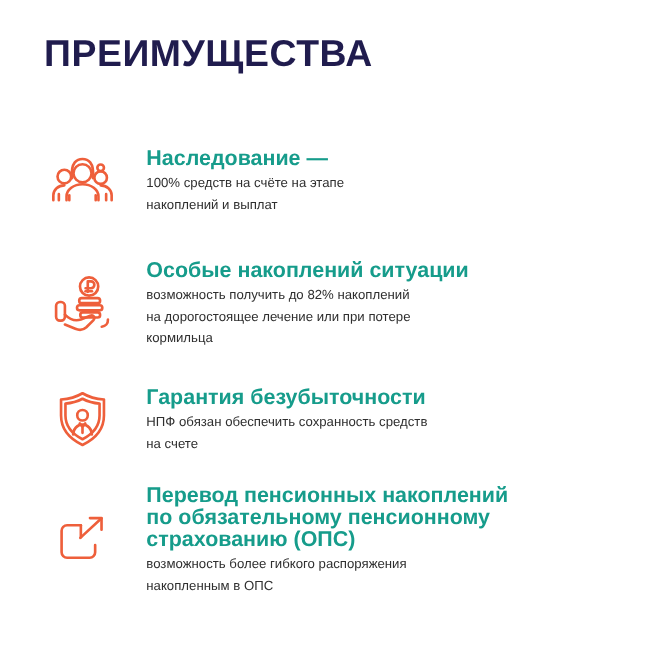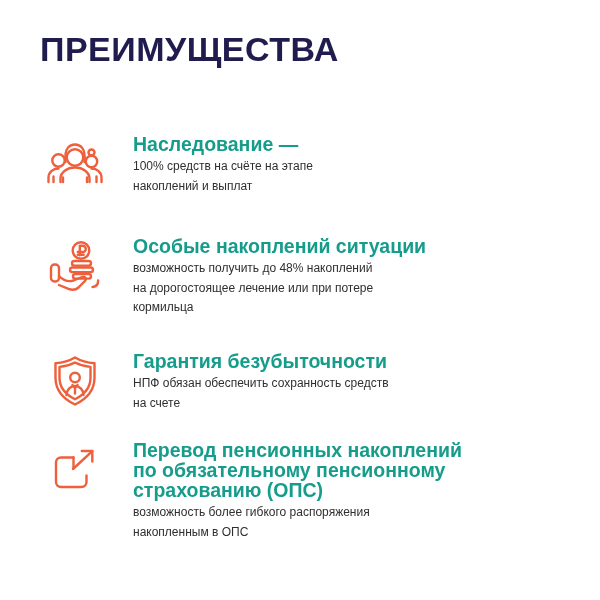--- a/index.html
+++ b/index.html
@@ -32,21 +32,21 @@
     font-size:34px;
     font-weight:bold;
     letter-spacing:.5px;
     line-height:1.1;
     color:var(--navy);
   }
   .benefit-item{
     position:absolute;
     left:44px;
     display:flex;
-    align-items:flex-start;
+    align-items:center;
     gap:27px;
     width:520px;
   }
   .benefit-item.i1{top:134px;}
   .benefit-item.i2{top:236px;}
   .benefit-item.i3{top:351px;}
   .benefit-item.i4{top:440px;}
   .icon-box{
     flex:0 0 62px;
     width:62px;height:62px;
@@ -117,21 +117,21 @@
         <rect x="27" y="24" width="19" height="4.6" rx="2.3"></rect>
         <rect x="25" y="30.5" width="23" height="4.6" rx="2.3"></rect>
         <rect x="28" y="37" width="18" height="4.6" rx="2.3"></rect>
         <rect x="6" y="27.5" width="8" height="17" rx="3.5"></rect>
         <path d="M14 39 c4.5 4.5 10 6 14.5 4.5 l8.5 -3.5 c3 -1.2 5 1.8 2.8 4.2 L33.5 50.5 c-2.5 2.3 -6.5 2.8 -10 1.4 L14 48"></path>
         <path d="M47.5 50 c3.5 -0.5 5.8 -3 5.6 -6.5"></path>
       </svg>
     </span>
     <div class="benefit-text">
       <h3 class="benefit-heading">Особые накоплений ситуации</h3>
-      <p class="benefit-body">возможность получить до 48% накоплений
+      <p class="benefit-body">возможность получить до 82% накоплений
 на дорогостоящее лечение или при потере
 кормильца</p>
     </div>
   </div>
 
   <div class="benefit-item i3">
     <span class="icon-box">
       <svg viewBox="0 0 60 60" aria-hidden="true">
         <path d="M30 5.5 C24.5 8.8 17 10.8 10.5 11.2 v14.5 c0 13.5 8.5 21.5 19.5 26.8 c11 -5.3 19.5 -13.3 19.5 -26.8 V11.2 C43 10.8 35.5 8.8 30 5.5 z"></path>
         <path d="M30 10.5 c-4.5 2.4 -10.5 4 -15.5 4.4 v10.8 c0 10.8 7 17.2 15.5 21.6 c8.5 -4.4 15.5 -10.8 15.5 -21.6 V14.9 C40.5 14.5 34.5 12.9 30 10.5 z"></path>

